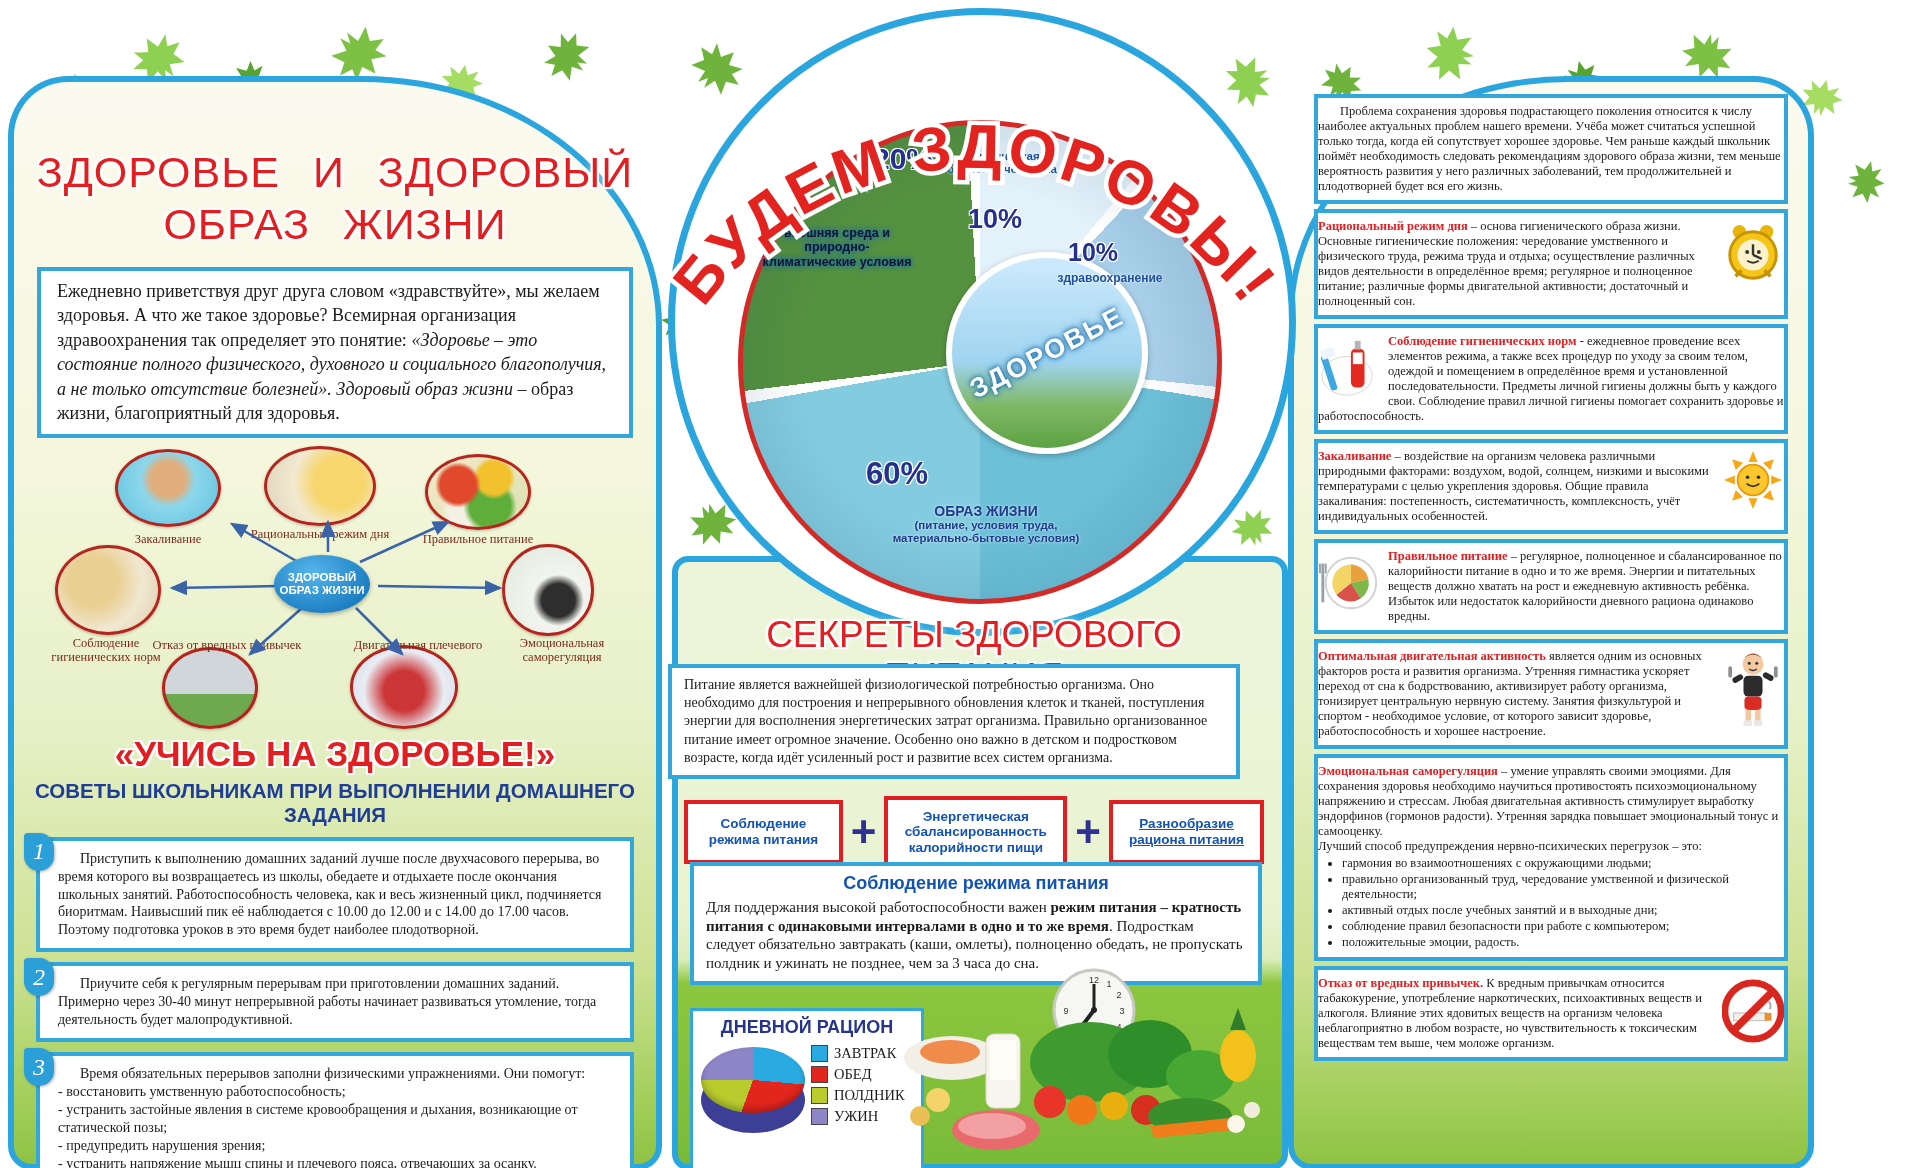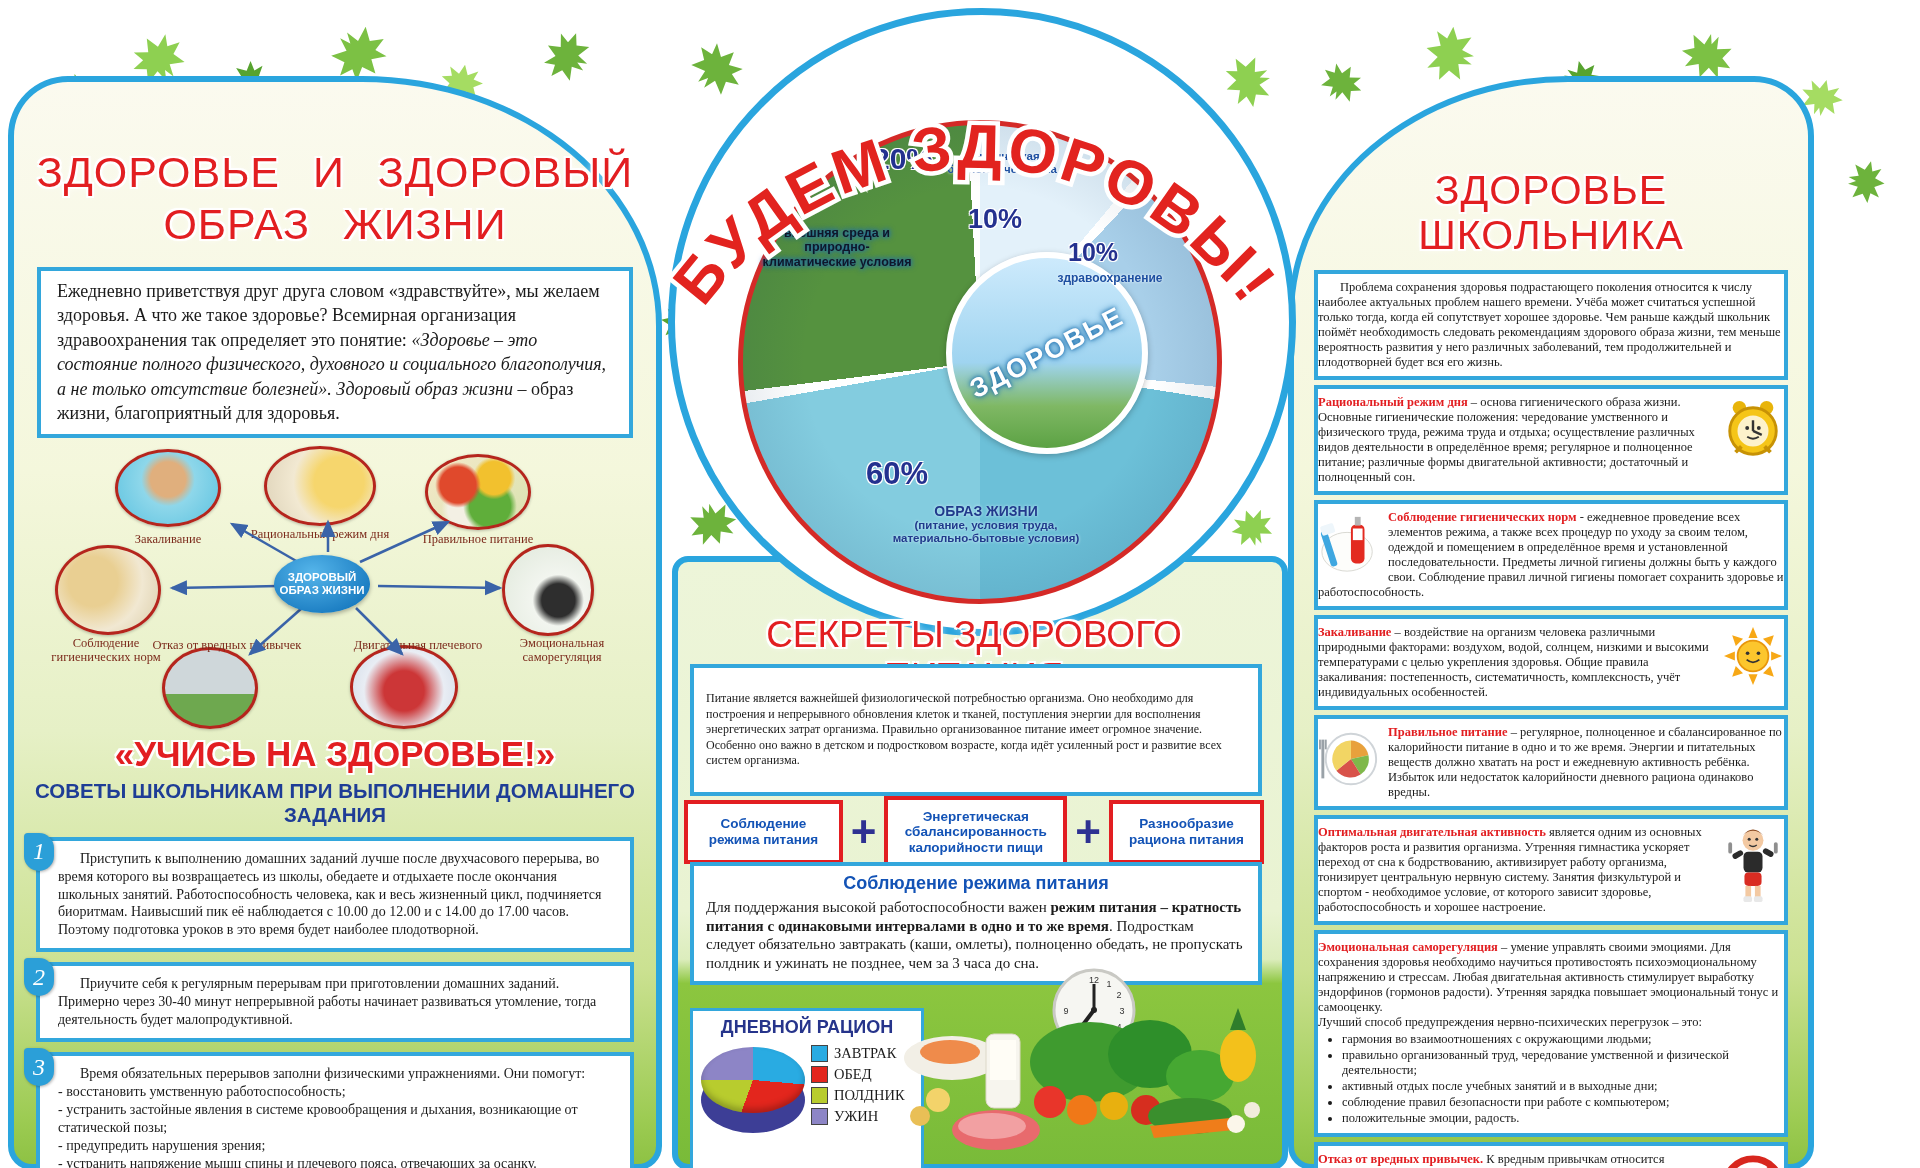--- a/index.html
+++ b/index.html
@@ -66,25 +66,25 @@
              font-family:"Liberation Sans",sans-serif;font-weight:bold;font-size:27px;letter-spacing:2px;color:#fff;
              text-shadow:0 0 4px #1c6fae,0 0 7px #1c6fae;}
   .pct{position:absolute;z-index:5;font-family:"Liberation Sans",sans-serif;font-weight:bold;color:#24318f;
        text-shadow:-1px -1px 0 #fff,1px -1px 0 #fff,-1px 1px 0 #fff,1px 1px 0 #fff;}
   .seg-label{position:absolute;z-index:5;font-family:"Liberation Sans",sans-serif;font-weight:bold;text-align:center;line-height:1.15;}
   .env-label{color:#0f172a;text-shadow:0 0 4px #1d6db5,0 0 6px #1d6db5;}
   .blue-label{color:#1d4fa1;text-shadow:0 0 3px #fff;}
   .arc-title{position:absolute;left:0;top:0;width:1920px;height:560px;z-index:5;pointer-events:none;}
   
   .secrets{position:absolute;left:690px;top:614px;width:568px;z-index:6;font-size:37px;}
-  .nutrition{position:absolute;left:690px;top:664px;width:540px;padding:23px 12px;font-size:12px;line-height:1.3;z-index:6;}
+  .nutrition{position:absolute;left:668px;top:664px;width:540px;padding:8px 12px;font-size:14px;line-height:1.3;z-index:6;}
   .formula{position:absolute;left:684px;top:796px;width:580px;display:flex;align-items:center;justify-content:center;gap:8px;z-index:6;}
   .fbox{background:#fff;border:4px solid #e21e21;color:#1353b6;font-family:"Liberation Sans",sans-serif;font-weight:bold;
         font-size:13.5px;line-height:1.15;text-align:center;padding:8px 6px;display:flex;align-items:center;justify-content:center;}
-  .fb1{width:150px;height:40px;} .fb2{width:176px;height:48px;} .fb3{width:146px;height:40px;}
+  .fb1{width:150px;height:40px;} .fb2{width:176px;height:48px;} .fb3{width:146px;height:40px;text-decoration:underline;}
   .plus{color:#2e3192;font-family:"Liberation Sans",sans-serif;font-weight:bold;font-size:44px;line-height:1;}
   .regime{position:absolute;left:690px;top:862px;width:540px;padding:6px 12px 8px;z-index:6;font-size:15px;line-height:1.26;}
   .regime h3{margin:0 0 3px;text-align:center;color:#1353b6;font-family:"Liberation Sans",sans-serif;font-size:18px;}
   .ration-box{position:absolute;left:690px;top:1008px;width:212px;height:146px;z-index:6;border-width:3px;padding:6px 8px;}
   .ration-title{text-align:center;color:#26348b;font-family:"Liberation Sans",sans-serif;font-weight:bold;font-size:18px;}
   .pie-wrap{position:absolute;left:8px;top:36px;width:104px;height:96px;}
   .pie-base{position:absolute;left:0;top:20px;width:104px;height:66px;border-radius:50%;background:#3d3e96;}
   .pie-top{position:absolute;left:0;top:0;width:104px;height:66px;border-radius:50%;
            background:conic-gradient(#29abe2 0deg 95deg,#e3261d 95deg 200deg,#b8cc2e 200deg 270deg,#8d85c6 270deg 360deg);
            box-shadow:inset 0 -4px 6px rgba(0,0,0,.25);}
@@ -359,21 +359,20 @@
       <ellipse cx="96" cy="124" rx="44" ry="20" fill="#e86a6d"></ellipse>
       <ellipse cx="92" cy="120" rx="34" ry="13" fill="#f2a0a2"></ellipse>
       <circle cx="38" cy="94" r="12" fill="#f3d36a"></circle>
       <circle cx="20" cy="110" r="10" fill="#e9bf56"></circle>
       <circle cx="336" cy="118" r="9" fill="#fbf6ea"></circle>
       <circle cx="352" cy="104" r="8" fill="#f2ecdd"></circle>
     </svg>
   </div>
 
   <div class="panel panel-right">
-    <div class="big-title right-title">ЗДОРОВЬЕ ШКОЛЬНИКА</div>
     <div class="rp-inner">
 
       <div class="wbox rbox" style="margin-top:12px">
         <p class="pind">Проблема сохранения здоровья подрастающего поколения относится к числу наиболее актуальных проблем нашего времени. Учёба может считаться успешной только тогда, когда ей сопутствует хорошее здоровье. Чем раньше каждый школьник поймёт необходимость следовать рекомендациям здорового образа жизни, тем меньше вероятность развития у него различных заболеваний, тем продолжительней и плодотворней будет вся его жизнь.</p>
       </div>
 
       <div class="wbox rbox">
         <svg class="ricon fr" viewBox="0 0 64 64">
           <circle cx="18" cy="10" r="7" fill="#e8b40a"></circle>
             <circle cx="46" cy="10" r="7" fill="#e8b40a"></circle>

